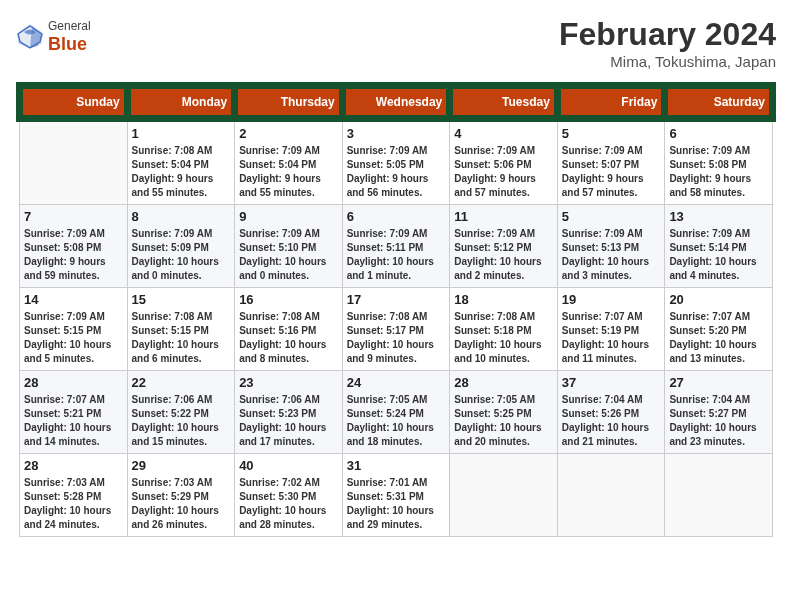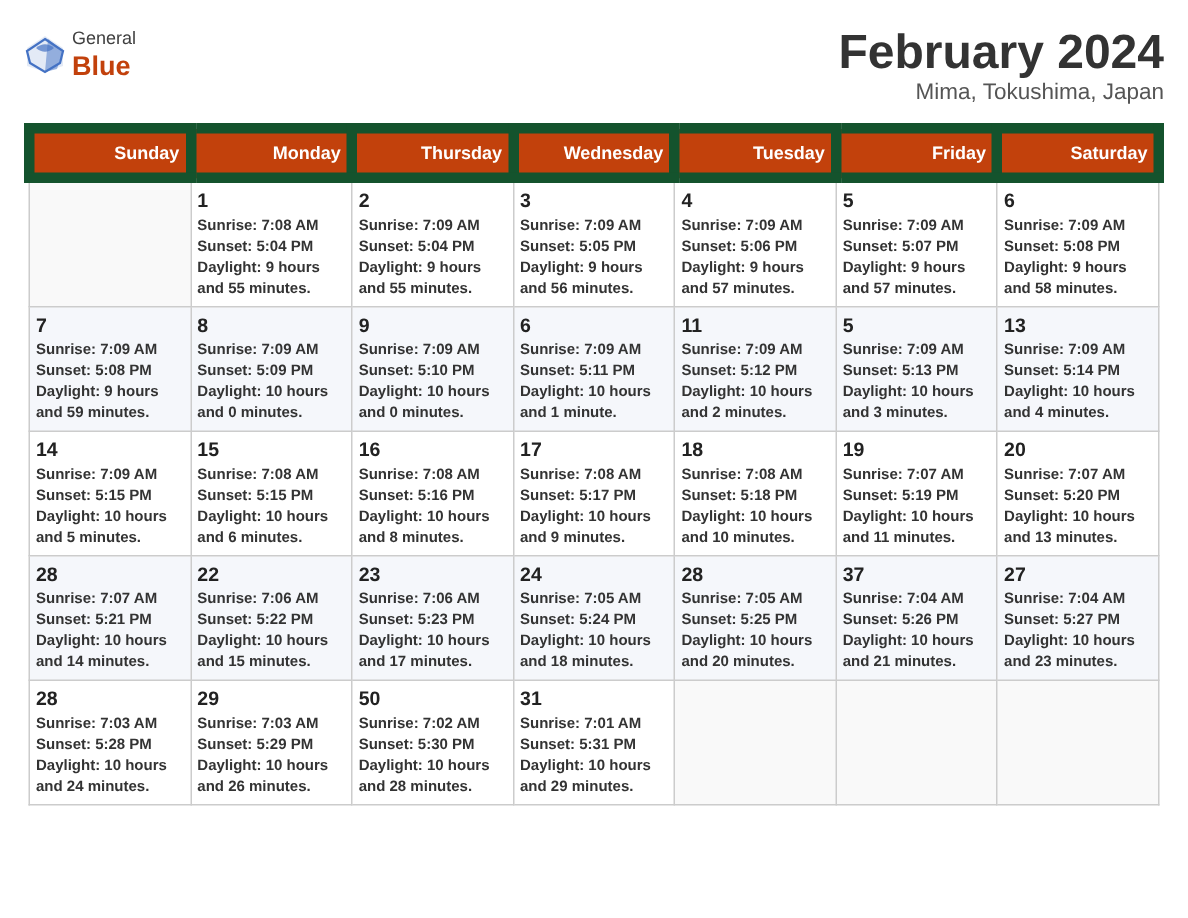--- a/index.html
+++ b/index.html
@@ -244,21 +244,21 @@
       <tr>
         <td>
           <span class="day-number">28</span>
           <div class="day-info">Sunrise: 7:03 AM<br>Sunset: 5:28 PM<br>Daylight: 10 hours and 24 minutes.</div>
         </td>
         <td>
           <span class="day-number">29</span>
           <div class="day-info">Sunrise: 7:03 AM<br>Sunset: 5:29 PM<br>Daylight: 10 hours and 26 minutes.</div>
         </td>
         <td>
-          <span class="day-number">50</span>
+          <span class="day-number">40</span>
           <div class="day-info">Sunrise: 7:02 AM<br>Sunset: 5:30 PM<br>Daylight: 10 hours and 28 minutes.</div>
         </td>
         <td>
           <span class="day-number">31</span>
           <div class="day-info">Sunrise: 7:01 AM<br>Sunset: 5:31 PM<br>Daylight: 10 hours and 29 minutes.</div>
         </td>
         <td class="empty"></td>
         <td class="empty"></td>
         <td class="empty"></td>
       </tr>

